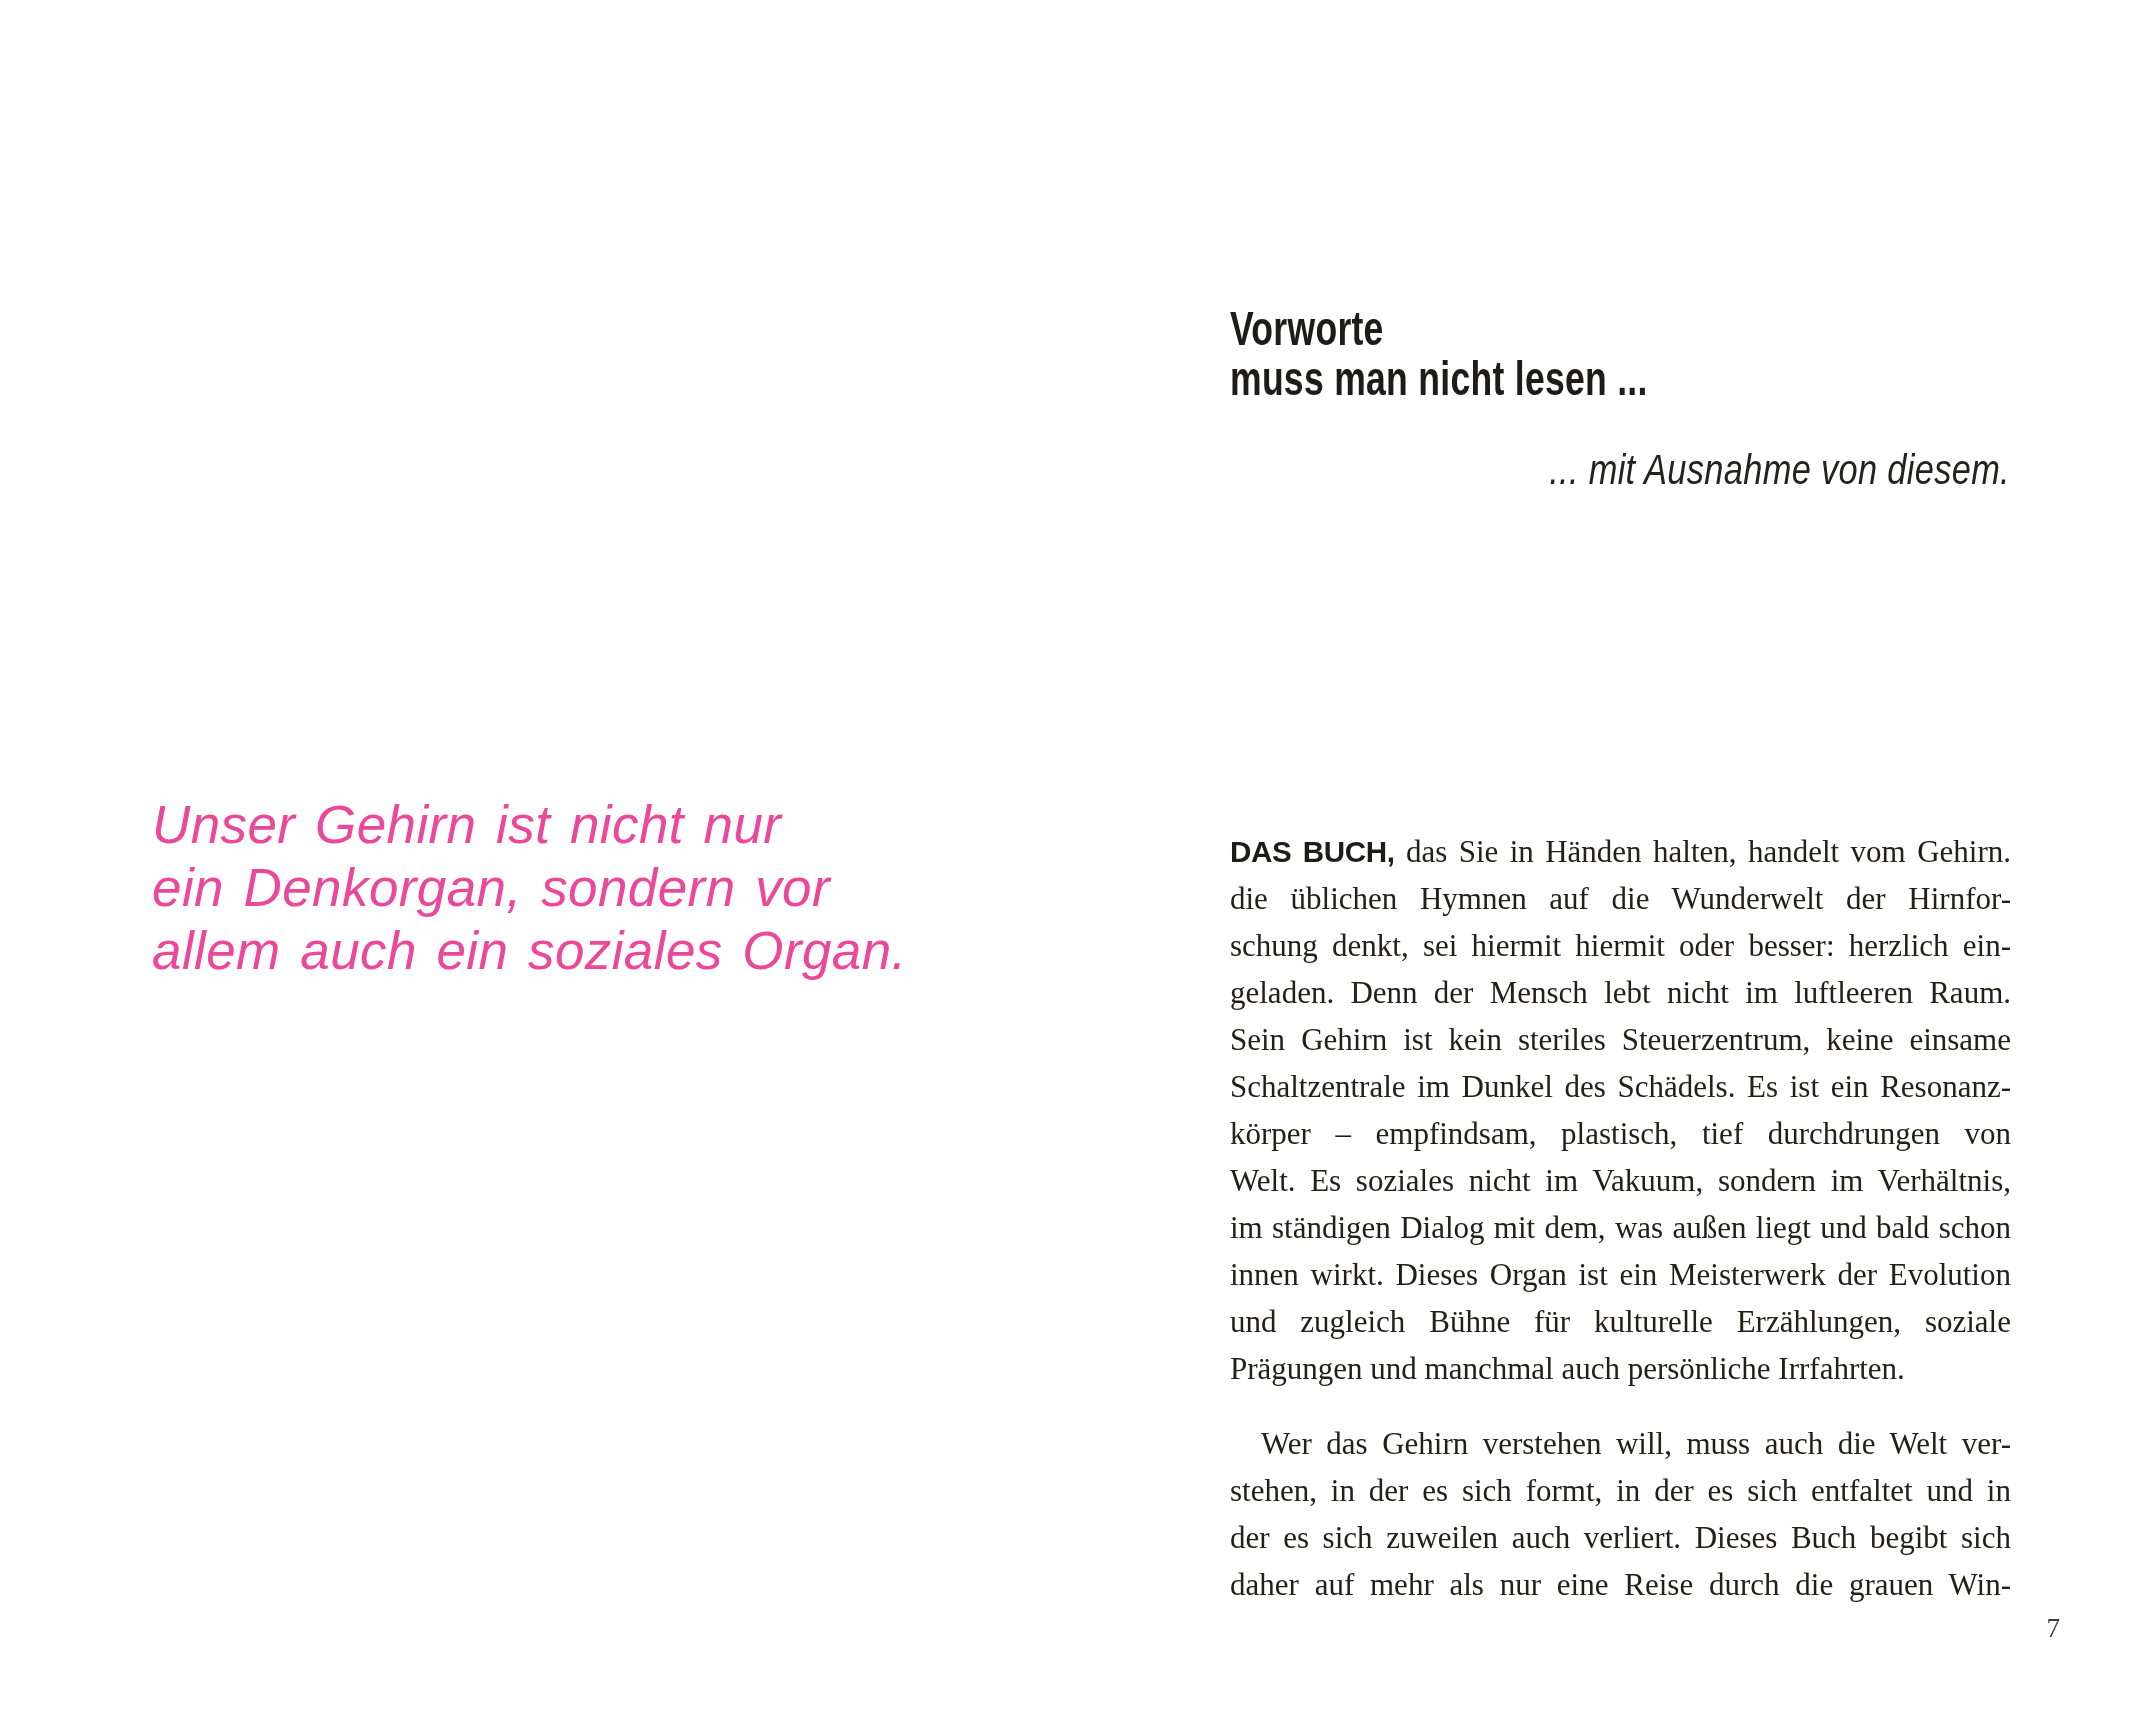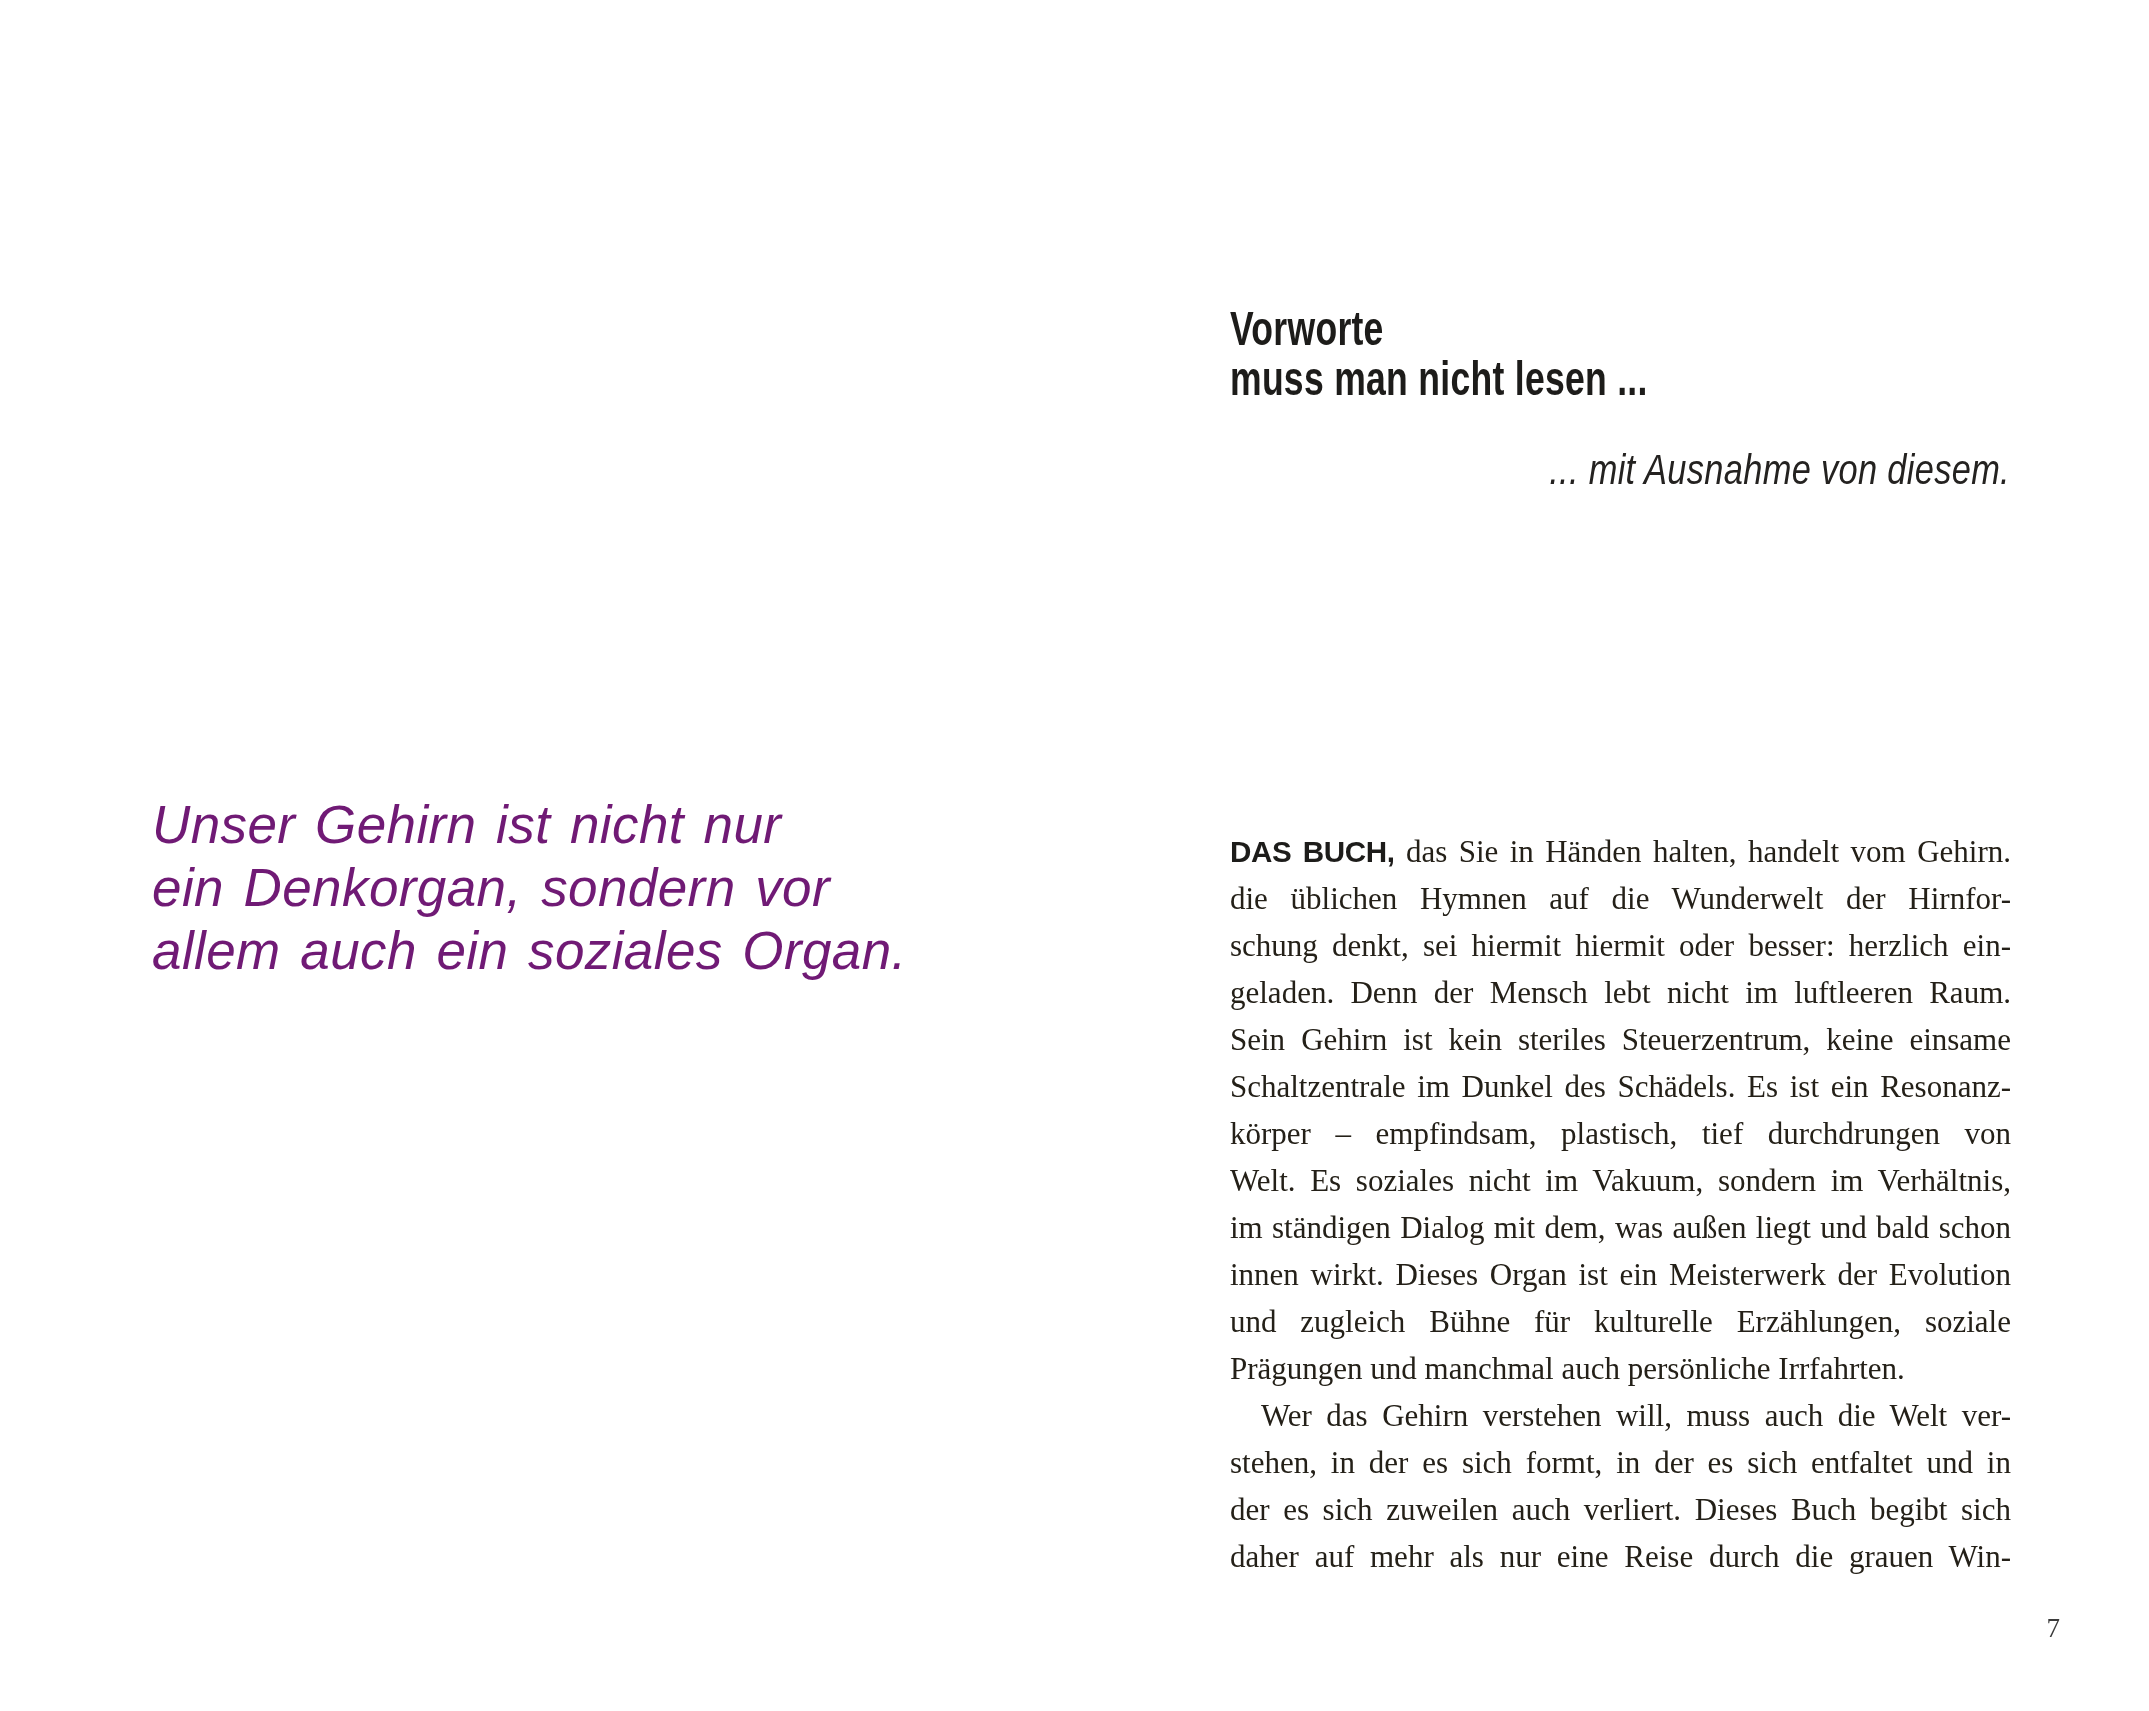--- a/index.html
+++ b/index.html
@@ -11,21 +11,21 @@
     font-family:"Liberation Sans", sans-serif;
   }
 
   
   .pull-quote {
     position:absolute; left:152px; top:793px; margin:0; padding:0;
     font-family:"Liberation Sans", sans-serif;
     font-style:italic; font-weight:400;
     font-size:53px; line-height:63px;
     letter-spacing:0.4px; word-spacing:4.5px;
-    color:#701a75;
+    color:#ec4899;
     white-space:nowrap;
   }
   .pq-line { display:block; }
 
   
   .chapter-title {
     position:absolute; left:1230px; top:304px; margin:0; padding:0;
     font-family:"Liberation Sans", sans-serif;
     font-weight:700;
     font-size:48px; line-height:50px;
@@ -52,21 +52,21 @@
   .body-text {
     position:absolute; left:1230px; top:828px; width:781px;
     font-family:"Liberation Serif", serif;
     font-weight:400;
     font-size:31px; line-height:47px;
     color:#242018;
   }
   .bline { text-align:justify; height:47px; overflow:visible; }
   .bline.j { text-align-last:justify; }
   .bline.end { text-align-last:left; }
-  .bline.indent { text-indent:31px; }
+  .bline.indent { text-indent:31px;margin-top:28px; }
   .lead-in {
     font-family:"Liberation Sans", sans-serif;
     font-weight:700;
     font-size:29.6px;
     letter-spacing:-0.4px;
     color:#1d1c1a;
   }
 
   .pagenum {
     position:absolute; left:2010px; top:1612px; width:50px;

